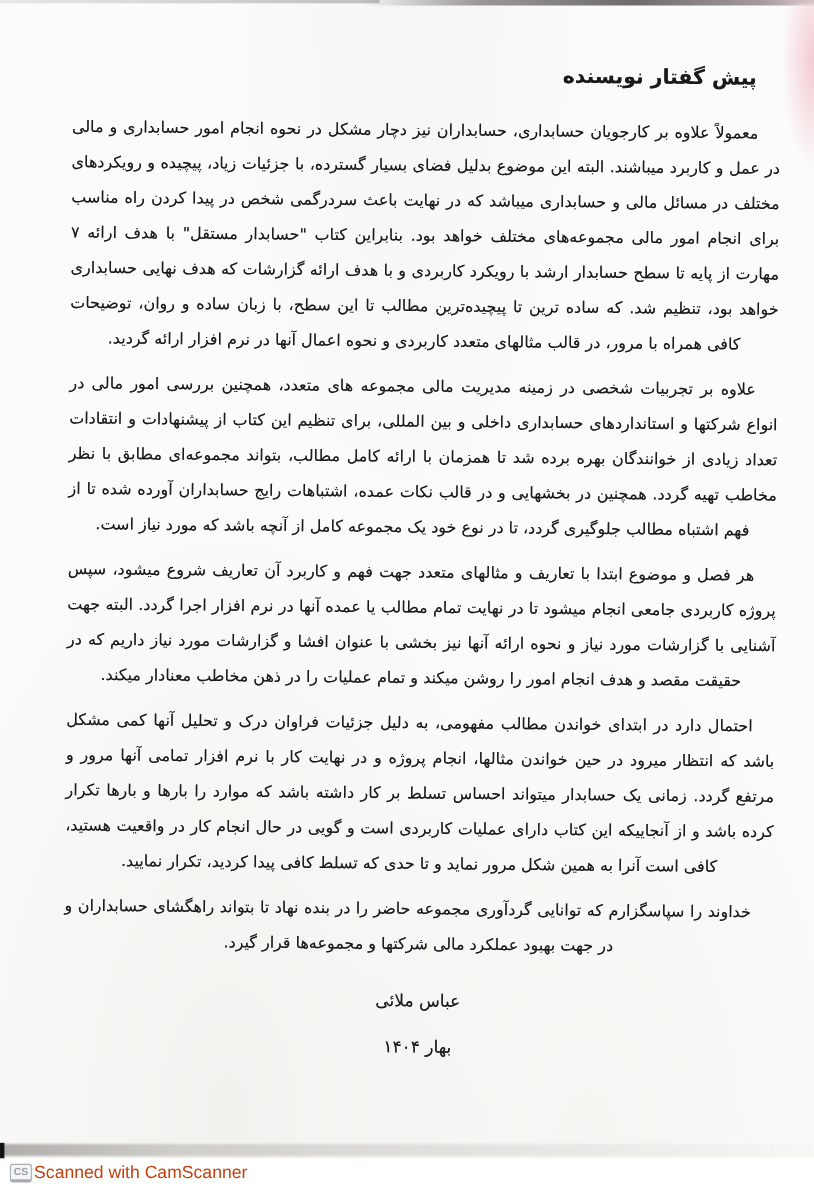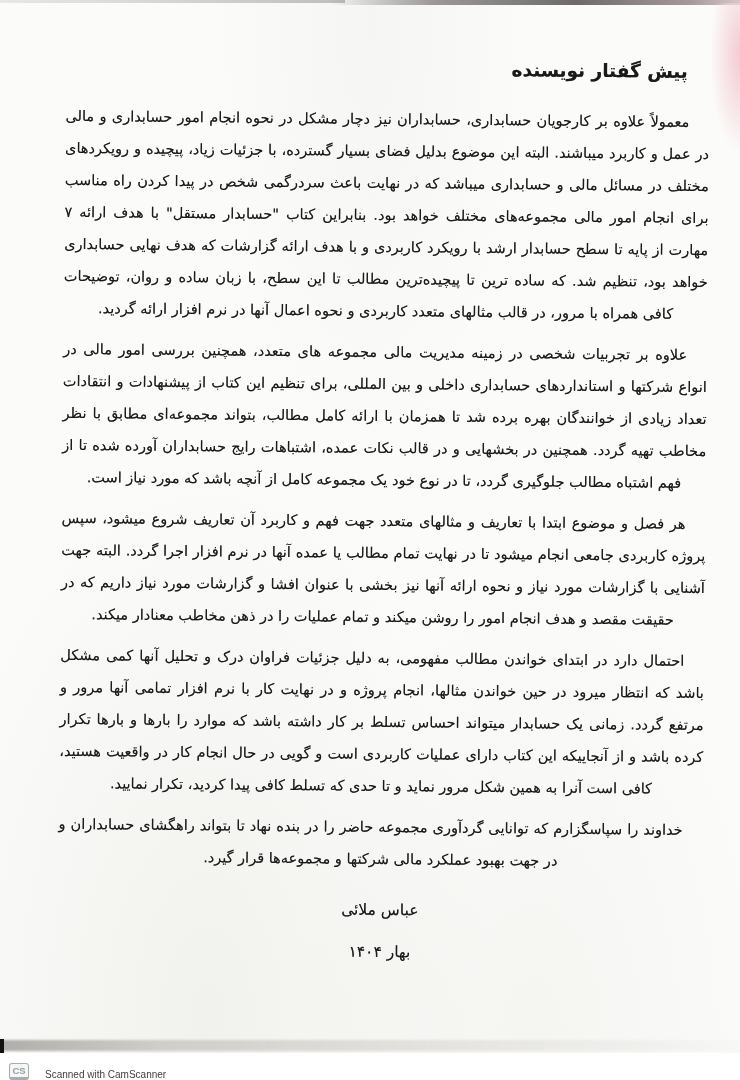--- a/index.html
+++ b/index.html
@@ -85,35 +85,35 @@
   .pub-date {
     margin-top: 24px;
     text-align: center;
     font-size: 15.5px;
   }
 
   
   .watermark {
     position: absolute; top: 1053px; left: 0; width: 100%; height: 27px;
     background: #ffffff;
-    display: flex; align-items: flex-end; gap: 16px;
+    display: flex; align-items: center; gap: 2px;
     padding-left: 9px; box-sizing: border-box;
     font-family: "Liberation Sans", sans-serif;
   }
   .cs-badge {
     display: inline-block;
     min-width: 16px; text-align: center;
     border: 1px solid #a8adb2; border-bottom-width: 3px;
     border-radius: 3px;
     background: #f5f6f6;
     color: #979da3;
     font-size: 9.5px; font-weight: bold; line-height: 11px;
     padding: 1px 1px;
   }
-  .wm-text { color: #404040; font-size: 10px; }
+  .wm-text { color: #c2410c; font-size: 16px; }
 </style>
 </head>
 <body>
 
 <div class="paper-texture"></div>
 <div class="top-edge-left"></div>
 <div class="top-edge"></div>
 <div class="pink-corner"></div>
 
 <div class="content" dir="rtl">

